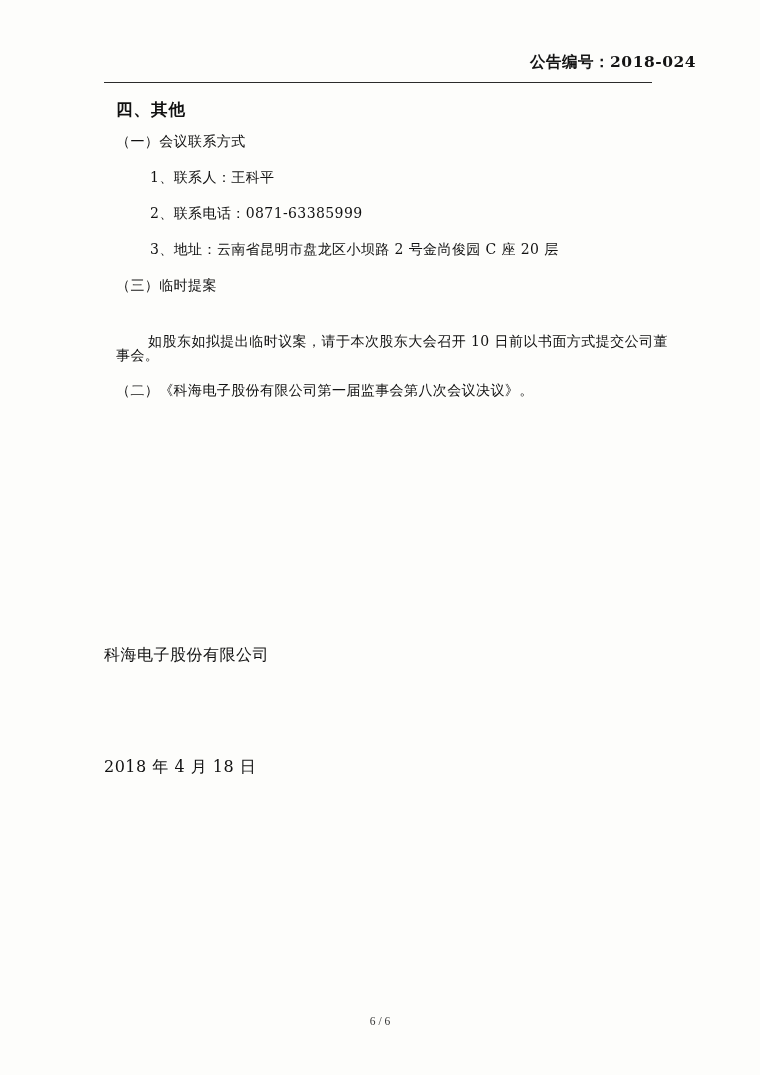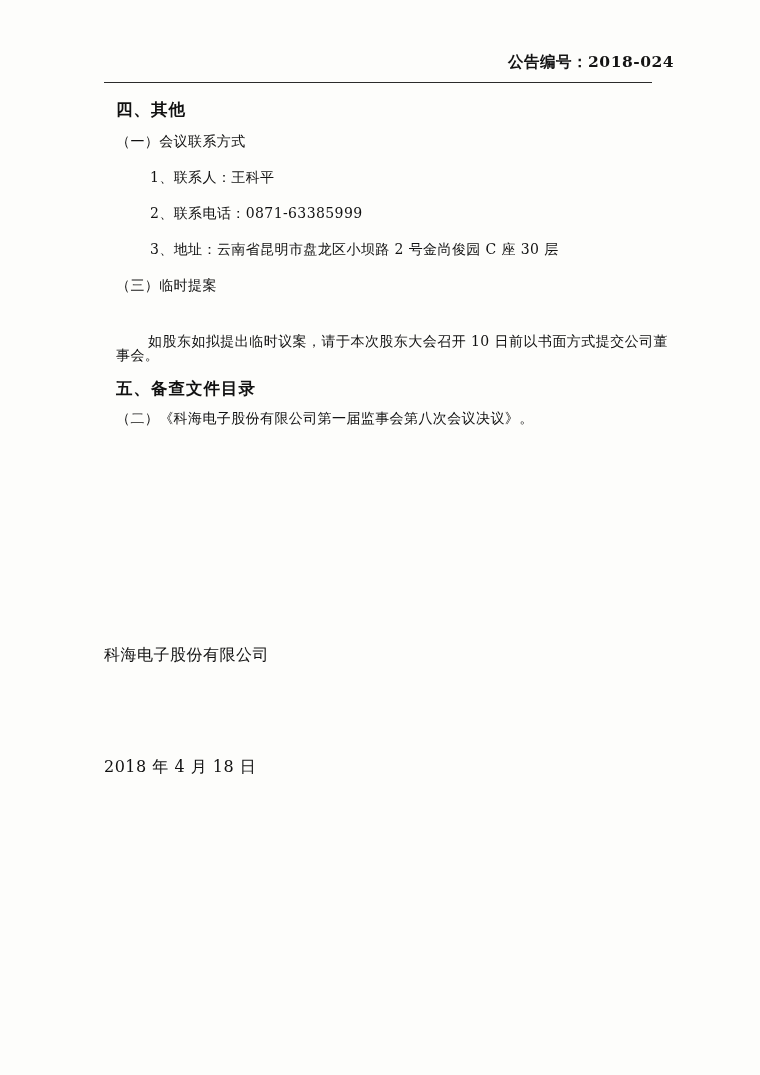--- a/index.html
+++ b/index.html
@@ -22,21 +22,21 @@
     background: #fdfdfb;
     box-sizing: border-box;
   }
   
   .header {
     position: absolute;
     top: 52px;
     left: 0;
     width: 760px;
     text-align: right;
-    padding-right: 86px;
+    padding-right: 64px;
     box-sizing: border-box;
     font-size: 15.5px;
     font-weight: bold;
     letter-spacing: 0.5px;
     color: #141414;
   }
   .header-rule {
     position: absolute;
     top: 82px;
     left: 104px;
@@ -108,27 +108,27 @@
   <div class="header">公告编号：2018-024</div>
   <div class="header-rule"></div>
 
   <div class="content">
 
     <div class="h-sec">四、其他</div>
 
     <div class="para">（一）会议联系方式</div>
     <div class="para indent1">1、联系人：王科平</div>
     <div class="para indent1">2、联系电话：0871-63385999</div>
-    <div class="para indent1">3、地址：云南省昆明市盘龙区小坝路 2 号金尚俊园 C 座 30 层</div>
+    <div class="para indent1">3、地址：云南省昆明市盘龙区小坝路 2 号金尚俊园 C 座 20 层</div>
     <div class="para">（三）临时提案</div>
     <div class="para indent-first justify">如股东如拟提出临时议案，请于本次股东大会召开 10 日前以书面方式提交公司董事会。</div>
 
-    <div class="h-sec">五、备查文件目录</div>
 
     <div class="para tight">（二）《科海电子股份有限公司第一届监事会第八次会议决议》。</div>
 
   </div>
 
   <div class="sig s1">科海电子股份有限公司</div>
   <div class="sig s3">2018 年 4 月 18 日</div>
 
+  <div class="footer">6 / 6</div>
 
 </div>
 
 </body></html>

